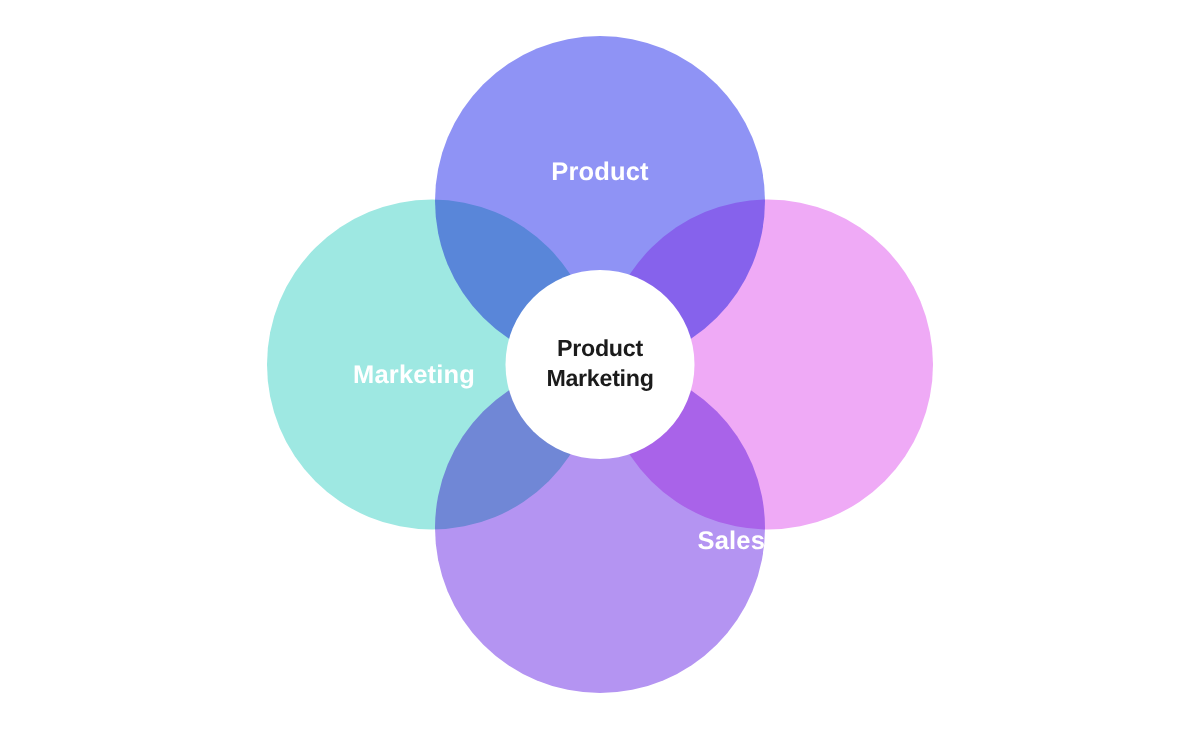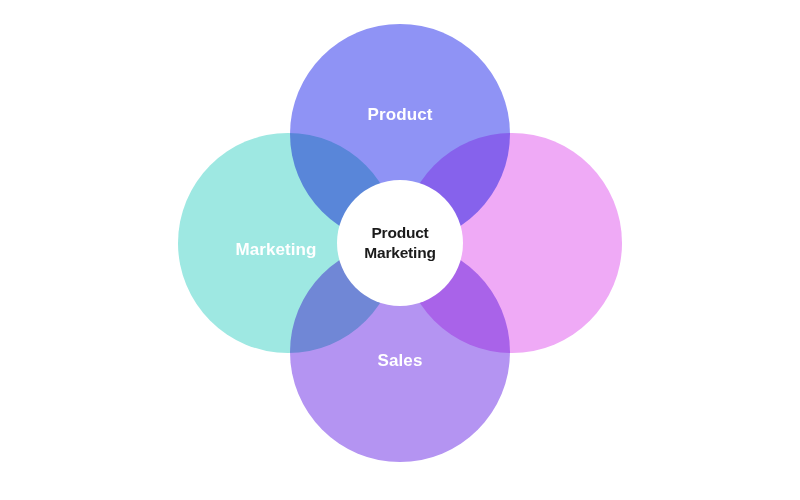--- a/index.html
+++ b/index.html
@@ -122,20 +122,21 @@
   .label-customer-success {
     left: 426px;
     top: 222px;
     width: 196px;
   }
 
   .label-sales {
     left: 290px;
     top: 350px;
     width: 220px;
+    text-align: right;
   }
 </style>
 </head>
 <body>
 
 <div id="diagram-canvas">
 
   <div class="venn-stage">
     <div class="petal petal-product"></div>
     <div class="petal petal-marketing"></div>

